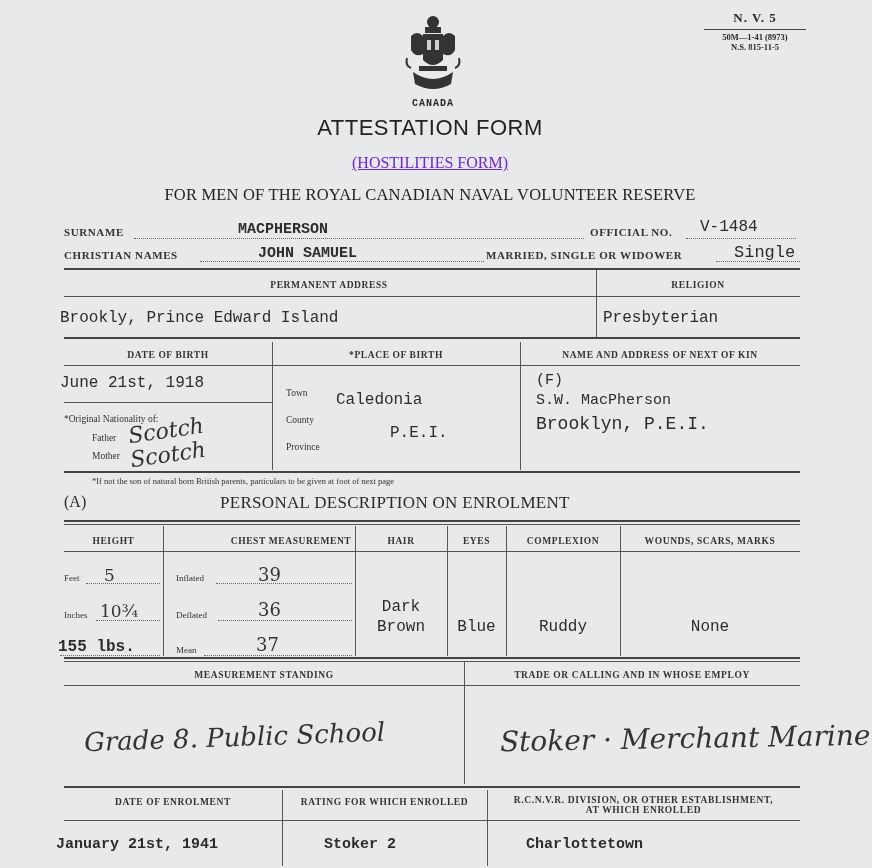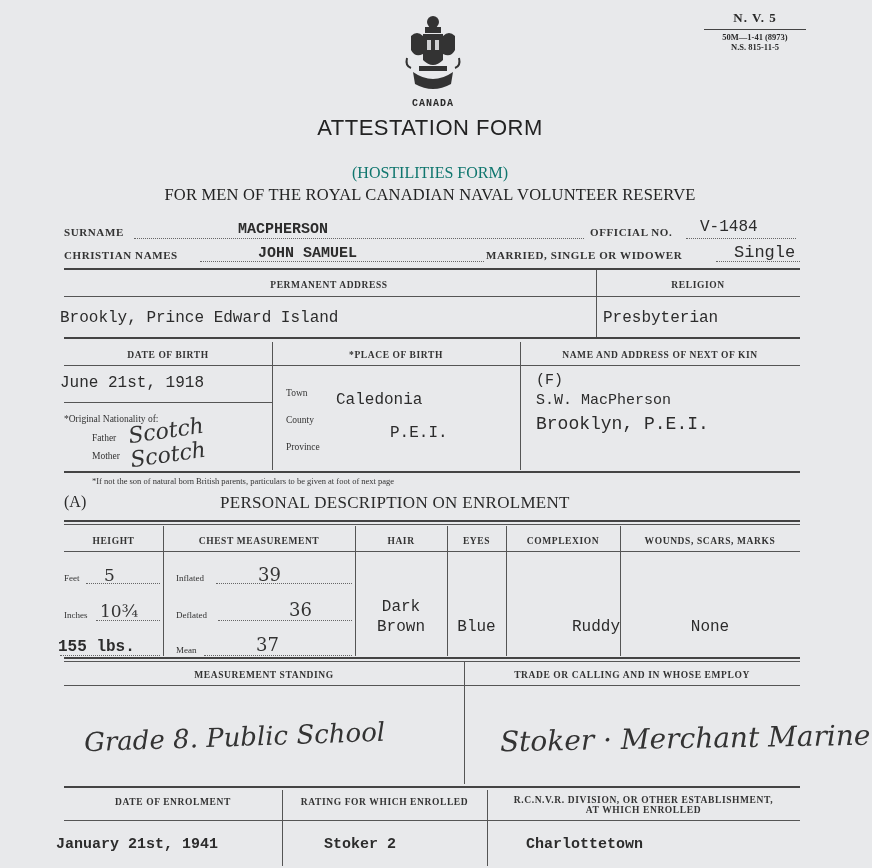--- a/index.html
+++ b/index.html
@@ -46,21 +46,21 @@
     </g>
     <g fill="#cfd0d2">
       <rect x="24" y="26" width="4" height="10"></rect>
       <rect x="32" y="26" width="4" height="10"></rect>
     </g>
   </svg>
   <div style="font-family:Liberation Mono, monospace; font-weight:bold; font-size:10px; letter-spacing:1px; margin-top:-2px;">CANADA</div>
 </div>
 
 <div class="abs center" style="left:230px; top:115px; width:400px; font-family:'Liberation Sans', sans-serif; font-size:22px; letter-spacing:0.5px; color:#222;">ATTESTATION FORM</div>
-<div class="abs center" style="left:280px; top:164px; width:300px; font-size:16px; color:#0f766e;">(HOSTILITIES FORM)</div>
+<div class="abs center" style="left:280px; top:154px; width:300px; font-size:16px; color:#6d28d9;text-decoration:underline;">(HOSTILITIES FORM)</div>
 <div class="abs center" style="left:100px; top:185px; width:660px; font-size:16.5px; letter-spacing:0.2px; color:#222;">FOR MEN OF THE ROYAL CANADIAN NAVAL VOLUNTEER RESERVE</div>
 
 <div class="abs cap" style="left:64px; top:226px; font-size:11px;">SURNAME</div>
 <div class="dots" style="left:134px; top:238px; width:450px;"></div>
 <div class="abs typed" style="left:238px; top:221px; font-size:15px; font-weight:bold;">MACPHERSON</div>
 <div class="abs cap" style="left:590px; top:226px; font-size:11px;">OFFICIAL NO.</div>
 <div class="dots" style="left:686px; top:238px; width:110px;"></div>
 <div class="abs typed" style="left:700px; top:218px; font-size:16px;">V-1484</div>
 
 <div class="abs cap" style="left:64px; top:249px; font-size:11px;">CHRISTIAN NAMES</div>
@@ -113,50 +113,50 @@
 <div class="hline" style="left:64px; top:520px; width:736px;"></div>
 <div class="hline thin" style="left:64px; top:524px; width:736px;"></div>
 
 <div class="vline" style="left:163px; top:526px; height:130px;"></div>
 <div class="vline" style="left:355px; top:526px; height:130px;"></div>
 <div class="vline" style="left:447px; top:526px; height:130px;"></div>
 <div class="vline" style="left:506px; top:526px; height:130px;"></div>
 <div class="vline" style="left:620px; top:526px; height:130px;"></div>
 
 <div class="abs cap center" style="left:64px; top:536px; width:99px;">HEIGHT</div>
-<div class="abs cap center" style="left:163px; top:536px; width:192px;">CHEST MEASUREMENT</div>
+<div class="abs cap center" style="left:163px; top:536px; width:192px;padding-left:32px;">CHEST MEASUREMENT</div>
 <div class="abs cap center" style="left:355px; top:536px; width:92px;">HAIR</div>
 <div class="abs cap center" style="left:447px; top:536px; width:59px;">EYES</div>
 <div class="abs cap center" style="left:506px; top:536px; width:114px;">COMPLEXION</div>
 <div class="abs cap center" style="left:620px; top:536px; width:180px;">WOUNDS, SCARS, MARKS</div>
 <div class="hline thin" style="left:64px; top:551px; width:736px;"></div>
 
 <div class="abs small" style="left:64px; top:573px; font-size:9px;">Feet</div>
 <div class="dots" style="left:86px; top:583px; width:74px;"></div>
 <div class="abs hand" style="left:104px; top:565px; font-size:17px; font-style:normal;">5</div>
 <div class="abs small" style="left:64px; top:610px; font-size:9px;">Inches</div>
 <div class="dots" style="left:96px; top:620px; width:64px;"></div>
 <div class="abs hand" style="left:100px; top:601px; font-size:17px; font-style:normal;">10¾</div>
 <div class="abs typed" style="left:58px; top:638px; font-size:16px; font-weight:bold;">155 lbs.</div>
 <div class="dots" style="left:60px; top:655px; width:100px;"></div>
 
 <div class="abs small" style="left:176px; top:573px; font-size:9px;">Inflated</div>
 <div class="dots" style="left:216px; top:583px; width:136px;"></div>
 <div class="abs hand" style="left:258px; top:564px; font-size:18px; font-style:normal;">39</div>
 <div class="abs small" style="left:176px; top:610px; font-size:9px;">Deflated</div>
 <div class="dots" style="left:218px; top:620px; width:134px;"></div>
-<div class="abs hand" style="left:258px; top:599px; font-size:18px; font-style:normal;margin-left:31px;">36</div>
+<div class="abs hand" style="left:258px; top:599px; font-size:18px; font-style:normal;">36</div>
 <div class="abs small" style="left:176px; top:645px; font-size:9px;">Mean</div>
 <div class="dots" style="left:204px; top:655px; width:148px;"></div>
 <div class="abs hand" style="left:256px; top:634px; font-size:18px; font-style:normal;">37</div>
 
 <div class="abs typed center" style="left:355px; top:598px; width:92px; font-size:16px;">Dark</div>
 <div class="abs typed center" style="left:355px; top:618px; width:92px; font-size:16px;">Brown</div>
 <div class="abs typed center" style="left:447px; top:618px; width:59px; font-size:16px;">Blue</div>
-<div class="abs typed center" style="left:506px; top:618px; width:114px; font-size:16px;text-align:right;">Ruddy</div>
+<div class="abs typed center" style="left:506px; top:618px; width:114px; font-size:16px;">Ruddy</div>
 <div class="abs typed center" style="left:620px; top:618px; width:180px; font-size:16px;">None</div>
 
 <div class="hline" style="left:64px; top:657px; width:736px;"></div>
 <div class="hline thin" style="left:64px; top:661px; width:736px;"></div>
 
 <div class="vline" style="left:464px; top:662px; height:122px;"></div>
 <div class="abs cap center" style="left:64px; top:670px; width:400px;">MEASUREMENT STANDING</div>
 <div class="abs cap center" style="left:464px; top:670px; width:336px;">TRADE OR CALLING AND IN WHOSE EMPLOY</div>
 <div class="hline thin" style="left:64px; top:685px; width:736px;"></div>
 <div class="abs hand" style="left:84px; top:722px; font-size:26px; transform:rotate(-2deg);">Grade 8. Public School</div>

